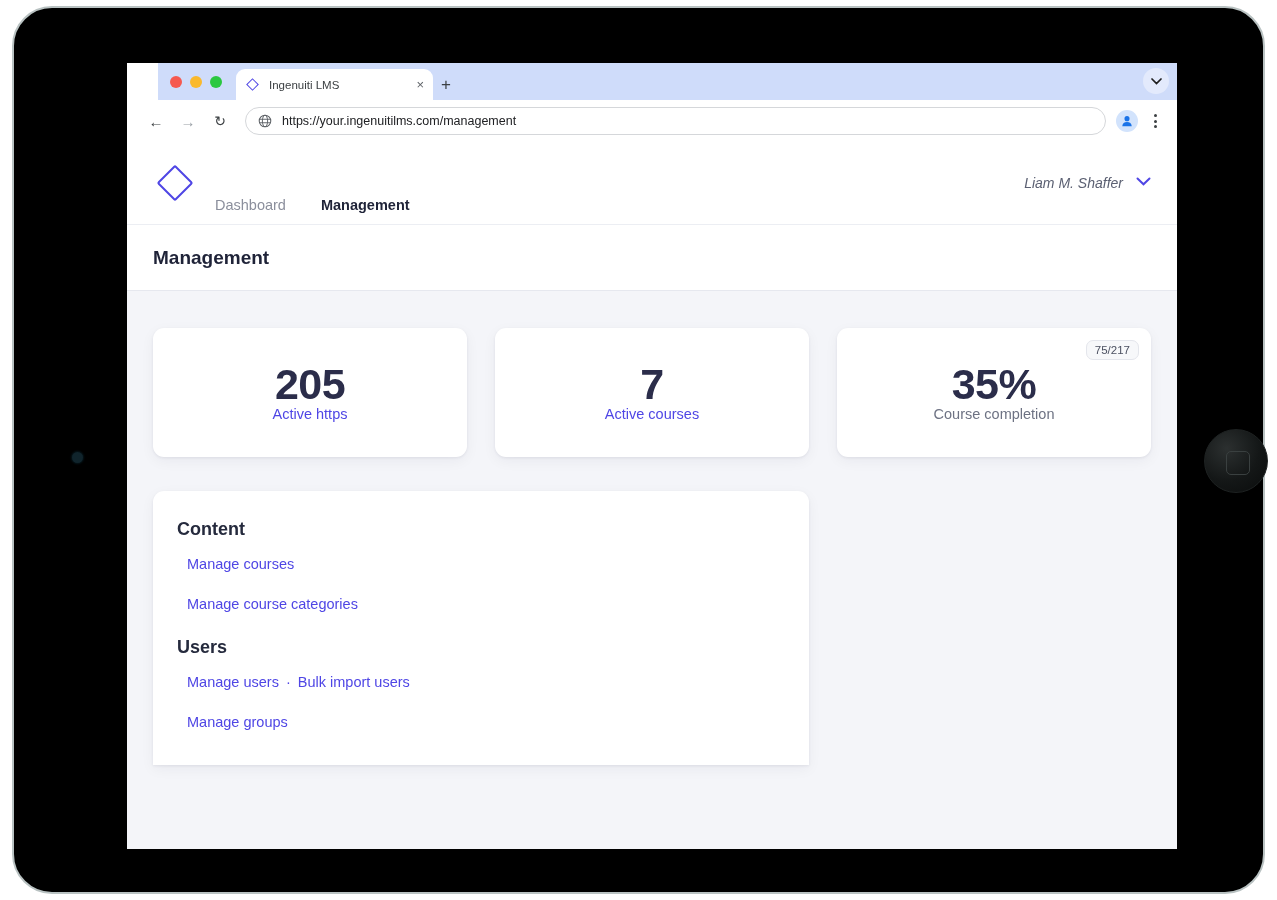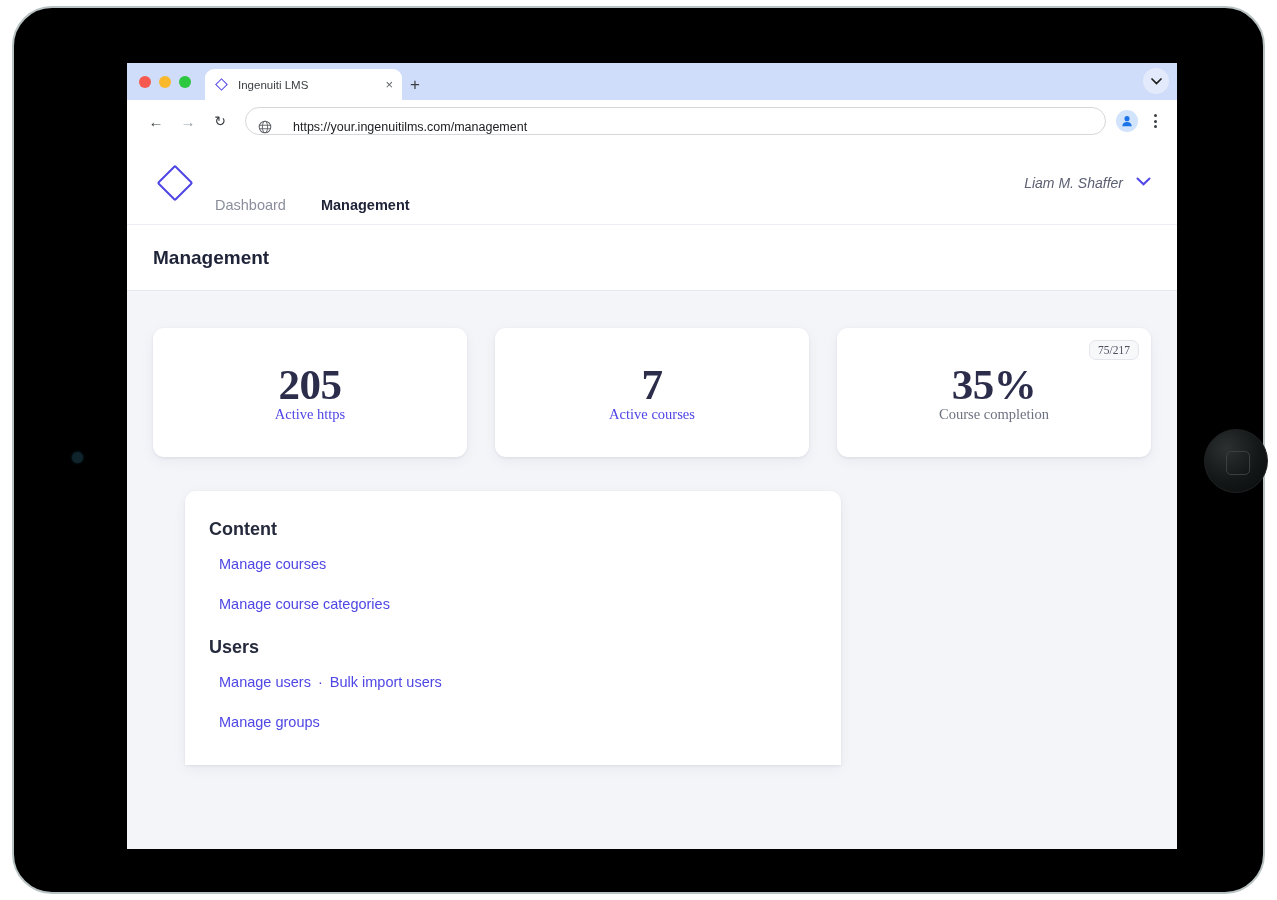--- a/index.html
+++ b/index.html
@@ -66,20 +66,21 @@
   }
 
   
   #tab-strip {
     position: relative;
     height: 37px;
     background: #cfdcfa;
     display: flex;
     align-items: flex-end;
     padding-left: 12px;
+    margin-left: 31px;
   }
   .traffic-lights { display: flex; align-items: center; gap: 8px; height: 37px; padding-right: 14px; }
   .tl { width: 12px; height: 12px; border-radius: 50%; }
   .tl-red { background: #f6594f; }
   .tl-yellow { background: #fab92c; }
   .tl-green { background: #2bc840; }
 
   #browser-tab {
     height: 31px;
     width: 197px;
@@ -135,23 +136,23 @@
 
   #omnibox {
     flex: 1;
     height: 28px;
     margin-left: 8px;
     margin-right: 8px;
     background: #ffffff;
     border: 1px solid #d5d7da;
     border-radius: 15px;
     display: flex;
-    align-items: flex-end;
-    padding: 0 12px;
-    gap: 21px;
+    align-items: center;
+    padding: 8px 12px;
+    gap: 10px;
   }
   #omnibox-url { font-size: 12.5px; color: #202124; white-space: nowrap; }
   #profile-avatar-icon {
     width: 22px; height: 22px; border-radius: 50%;
     background: #d2e3fc;
     display: flex; align-items: center; justify-content: center;
     flex: none;
   }
   #browser-menu-icon {
     width: 24px; height: 28px;
@@ -221,21 +222,20 @@
     position: relative;
     flex: 1;
     height: 129px;
     background: #ffffff;
     border-radius: 11px;
     box-shadow: 0 1px 3px rgba(25,28,60,0.07), 0 4px 14px rgba(25,28,60,0.05);
     display: flex;
     flex-direction: column;
     align-items: center;
     justify-content: center;
-    font-family: Liberation Serif, serif;
   }
   .stat-value { font-size: 43px; font-weight: bold; color: #2b2d4a; line-height: 1; letter-spacing: -0.5px; }
   .stat-label { font-size: 14.5px; color: #4f46e5; }
   .stat-label.muted { color: #6d7283; text-align: center; }
   .stat-badge {
     position: absolute;
     top: 12px; right: 12px;
     font-size: 11.5px;
     color: #4b5060;
     background: #f7f8fa;
@@ -245,21 +245,20 @@
   }
 
   
   #management-panel {
     margin-top: 34px;
     width: 656px;
     background: #ffffff;
     border-radius: 11px 11px 0 0;
     box-shadow: 0 1px 3px rgba(25,28,60,0.07), 0 4px 14px rgba(25,28,60,0.05);
     padding: 28px 24px 10px 24px;
-    margin-left: 32px;
   }
   .section-heading {
     font-size: 18px;
     color: #252a3d;
     margin-bottom: 16px;
   }
   .link-row { padding-left: 10px; margin-bottom: 23px; font-size: 14.5px; line-height: 1.2; }
   .panel-link { color: #4f46e5; }
   .link-sep { color: #4f46e5; padding: 0 3px; }
 </style>

